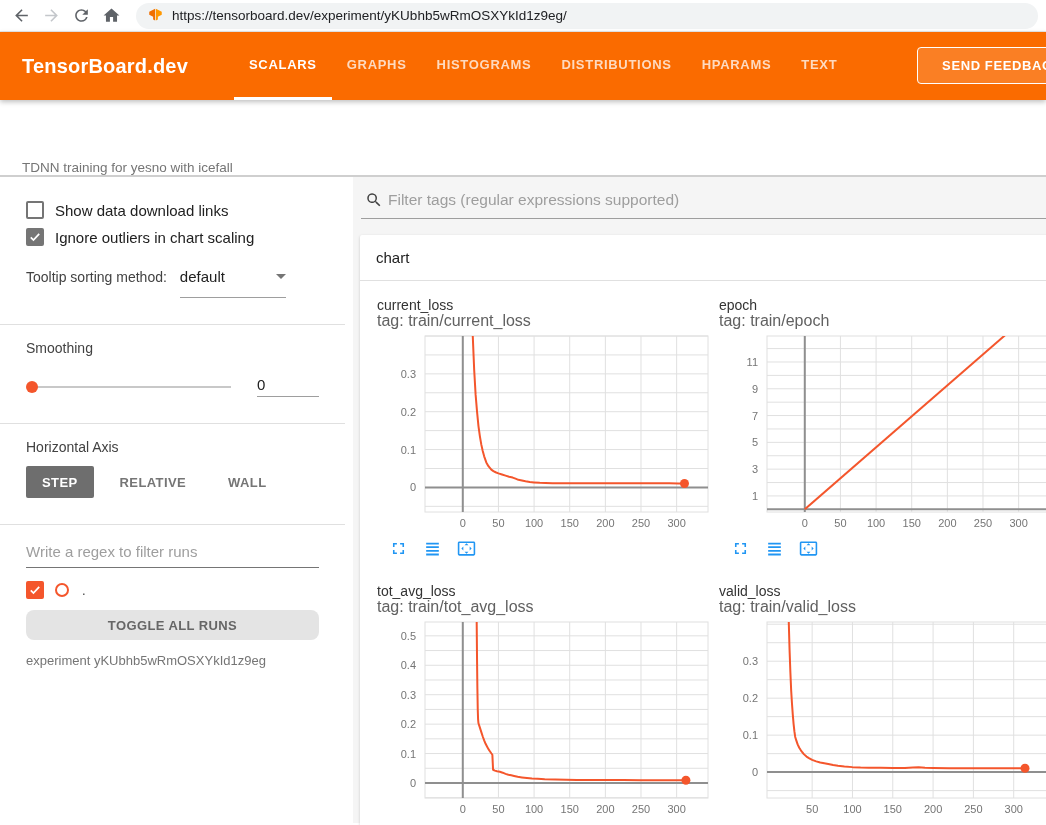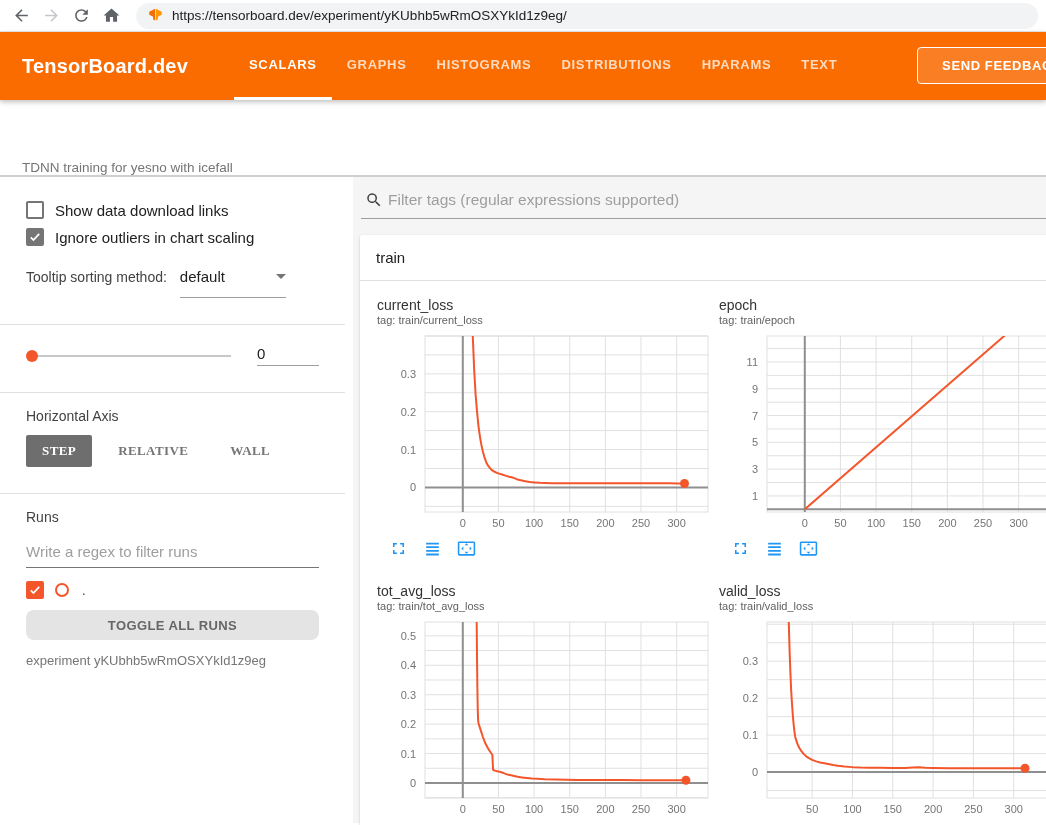--- a/index.html
+++ b/index.html
@@ -67,21 +67,21 @@
 
   .slider-row { margin-top:20px; display:flex; align-items:center; }
   .slider-track { position:relative; width:200px; height:2px; background:#c8c8c8;
     margin-left:6px; cursor:pointer; }
   .slider-thumb { position:absolute; left:-6px; top:-5px; width:12px; height:12px;
     border-radius:50%; background:#f4562c; cursor:pointer; }
   .smoothing-value { margin-left:26px; width:62px; border:none; outline:none;
     border-bottom:1px solid #9e9e9e; font-size:15px; color:#212121;
     font-family:inherit; background:transparent; padding-bottom:3px; }
 
-  .axis-buttons { margin-top:11px; display:flex; align-items:center;font-family:Liberation Serif, serif; }
+  .axis-buttons { margin-top:11px; display:flex; align-items:center; }
   .axis-btn { height:32px; padding:0 16px; border:none; border-radius:2px;
     background:transparent; color:#757575; font-size:13px; font-weight:bold;
     letter-spacing:.4px; font-family:inherit; cursor:pointer; margin-right:10px; }
   .axis-btn.selected { background:#6e6e6e; color:#fff; }
 
   .regex-input { margin-top:14px; width:100%; border:none; outline:none;
     border-bottom:1px solid #757575; background:transparent; font-size:15px;
     color:#212121; font-family:inherit; padding:4px 0 7px 0; }
   .regex-input::placeholder { color:#9e9e9e; }
 
@@ -107,21 +107,21 @@
   .card { margin:16px 0 0 3px; width:716px; background:#fff; border-radius:2px;
     box-shadow:0 1px 3px rgba(0,0,0,.18); }
   .card-header { height:46px; display:flex; align-items:center; padding-left:16px;
     border-bottom:1px solid #e0e0e0; cursor:pointer; }
   .card-title { font-size:15px; color:#212121; }
 
   .charts-grid { display:grid; grid-template-columns:333px 333px; column-gap:9px;
     row-gap:24px; padding:16px 0 20px 17px; }
   .chart-card {}
   .chart-title { font-size:14px; color:#333; line-height:16px; }
-  .chart-tag { font-size:11px; color:#616161; line-height:15px; margin-bottom:4px; }
+  .chart-tag { font-size:16px; color:#616161; line-height:15px; margin-bottom:4px; }
   .chart-actions { display:flex; align-items:center; margin-top:4px; margin-left:12px; }
   .icon-btn { border:none; background:none; padding:0; margin-right:15px;
     cursor:pointer; height:20px; }
   .icon-btn svg { width:19px; height:19px; fill:#2196f3; }
 </style>
 </head>
 <body>
 
 <div class="browser-bar">
   <button class="nav-btn">
@@ -190,39 +190,39 @@
     <div class="tooltip-row">
       <span class="tooltip-label">Tooltip sorting method:</span>
       <div class="select-box">
         <span class="select-value">default</span>
         <span class="caret"></span>
       </div>
     </div>
 
     <hr class="divider">
 
+    <div class="section-label">Smoothing</div>
     <div class="slider-row">
       <div class="slider-track">
         <div class="slider-thumb"></div>
       </div>
       <input class="smoothing-value" value="0" style="">
     </div>
 
     <hr class="divider">
 
     <div class="section-label">Horizontal Axis</div>
     <div class="axis-buttons">
       <button class="axis-btn selected">STEP</button>
       <button class="axis-btn">RELATIVE</button>
       <button class="axis-btn">WALL</button>
     </div>
 
     <hr class="divider">
 
-    <div class="section-label">Runs</div>
     <input class="regex-input" placeholder="Write a regex to filter runs" style="">
 
     <div class="run-row">
       <span class="checkbox run-checked" style="background: rgb(244, 86, 44); border-color: rgb(244, 86, 44);">
         <svg viewBox="0 0 18 18">
             <path d="M3.6 9.6l3.4 3.4 7.4-8" fill="none" stroke="#fff" stroke-width="2.2"></path>
           </svg>
       </span>
       <span class="run-swatch" style="border-color: rgb(244, 86, 44);"></span>
       <span class="run-name">.</span>
@@ -235,21 +235,21 @@
   <div class="main">
     <div class="filter-row">
       <svg viewBox="0 0 24 24">
         <path fill="#424242" d="M15.5 14h-.79l-.28-.27a6.5 6.5 0 1 0-.7.7l.27.28v.79l5 4.99L20.49 19l-4.99-5zm-6 0A4.5 4.5 0 1 1 14 9.5 4.5 4.5 0 0 1 9.5 14z"></path>
       </svg>
       <input class="filter-input" placeholder="Filter tags (regular expressions supported)" style="">
     </div>
 
     <div class="card">
       <div class="card-header">
-        <span class="card-title">train</span>
+        <span class="card-title">chart</span>
       </div>
       <div class="charts-grid">
           <div class="chart-card"><div class="chart-title">current_loss</div><div class="chart-tag">tag: train/current_loss</div><svg width="333" height="199">
               <defs>
                 <clipPath id="clip0">
                   <rect x="48" y="4" width="283" height="176"></rect>
                 </clipPath>
               </defs>
               <rect x="48" y="4" width="283" height="176" fill="none" stroke="#e0e0e0" stroke-width="1"></rect>
               <line x1="85.7808564231738" y1="4" x2="85.7808564231738" y2="180" stroke="#e0e0e0" stroke-width="1"></line>

